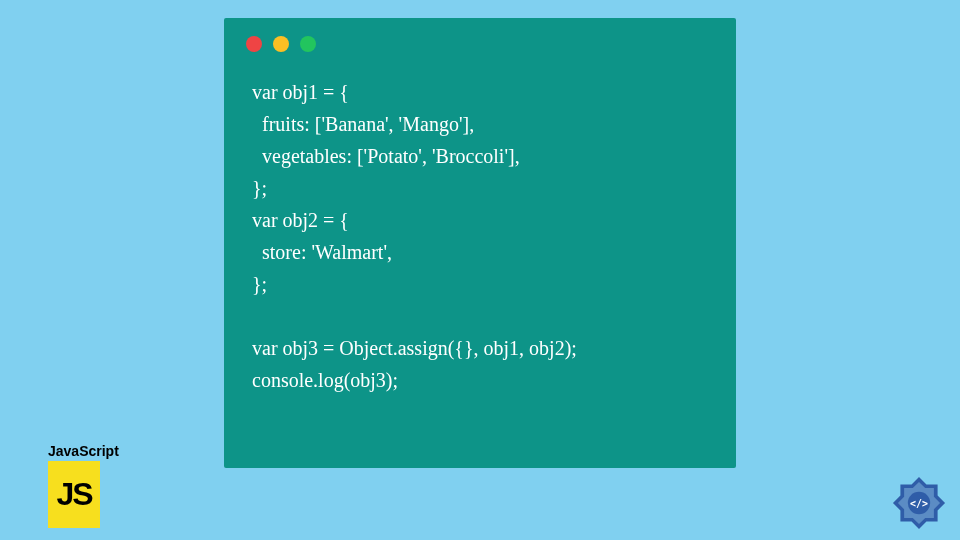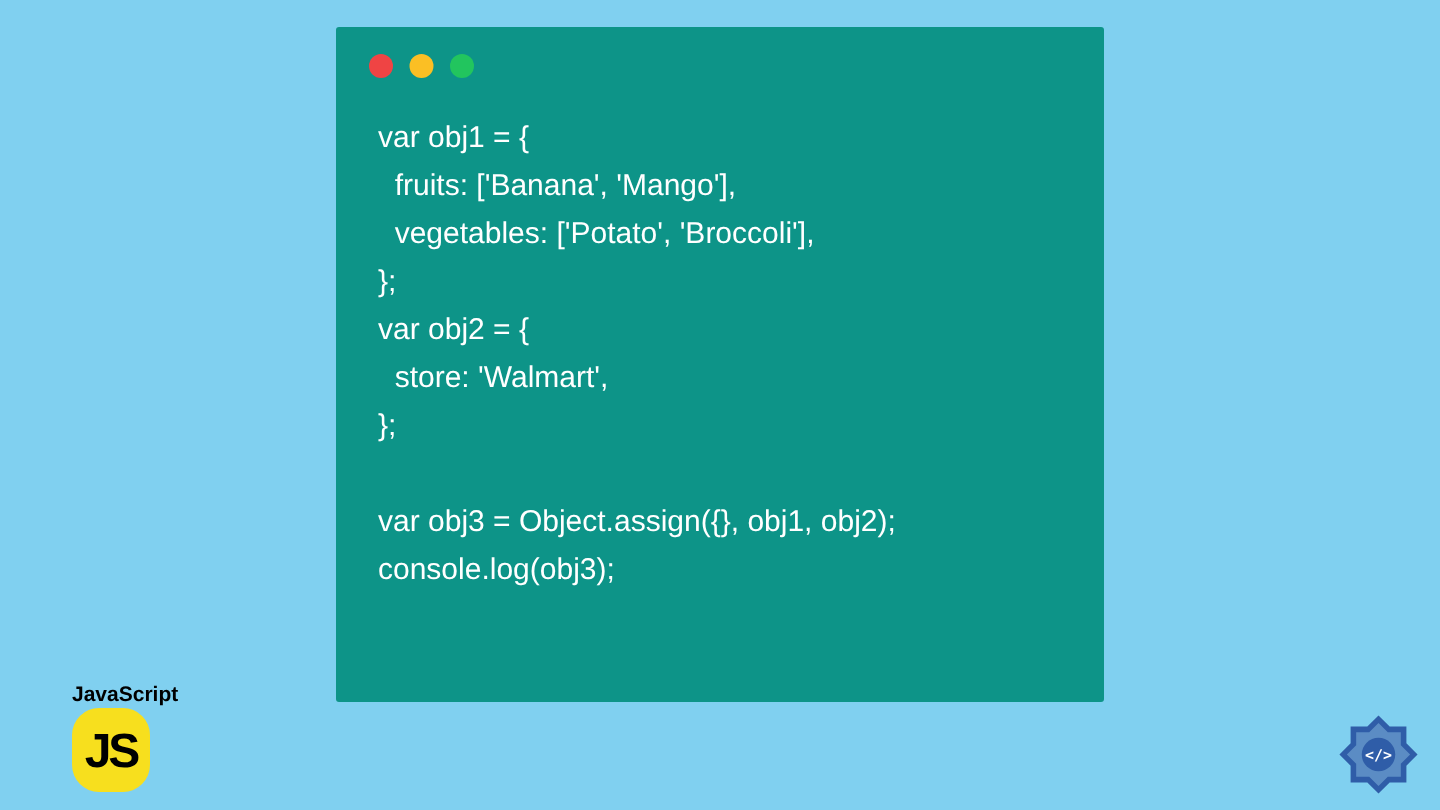--- a/index.html
+++ b/index.html
@@ -36,47 +36,46 @@
     }
     .dot-red { background: #ef4444; }
     .dot-yellow { background: #fbbf24; }
     .dot-green { background: #22c55e; }
     .code-content {
       padding: 24px 4px 0 28px;
       color: #ffffff;
       font-size: 20px;
       line-height: 1.6;
       white-space: pre;
-      font-family: Liberation Sans, sans-serif;
+      font-family: Liberation Serif, serif;
     }
     .js-badge {
       position: absolute;
       left: 12px;
       bottom: 12px;
       width: 70px;
       padding-left: 36px;
     }
     .js-label {
       font-size: 14px;
       font-weight: bold;
       color: #000;
       margin-bottom: 2px;
     }
     .js-logo {
       width: 52px;
-      height: 56px;
+      height: 67px;
       background: #f7df1e;
       display: flex;
       align-items: center;
       justify-content: center;
       font-size: 32px;
       font-weight: bold;
       color: #000;
       letter-spacing: -2px;
-      border-radius: 18px;
     }
     .delft-stack {
       position: absolute;
       right: 10px;
       bottom: 6px;
       display: flex;
       align-items: center;
       gap: 2px;
     }
     .delft-logo {

